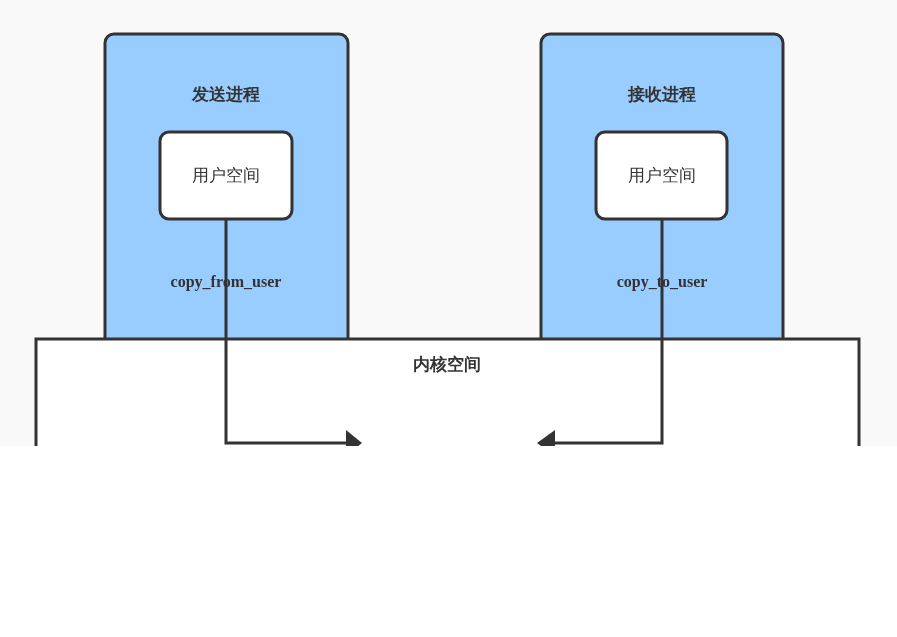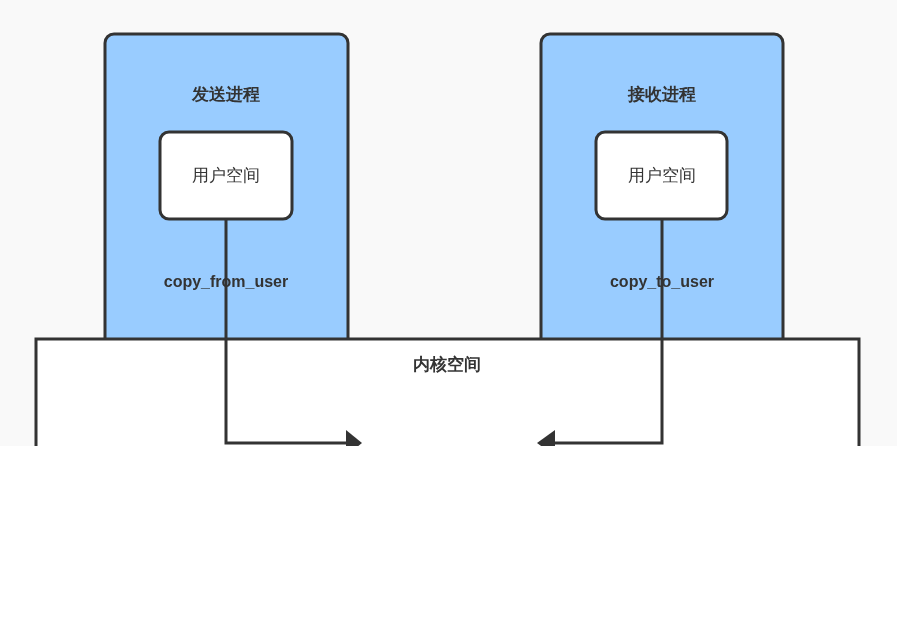--- a/index.html
+++ b/index.html
@@ -6,21 +6,21 @@
     margin: 0;
     padding: 0;
     background: #ffffff;
   }
   #canvas {
     position: relative;
     width: 897px;
     height: 446px;
     background: #f9f9f9;
     overflow: hidden;
-    font-family: Liberation Sans, sans-serif;
+    font-family: Liberation Serif, serif;
   }
   #diagram-svg {
     position: absolute;
     left: 0;
     top: 0;
     width: 897px;
     height: 637px;
   }
   .proc-title {
     font-size: 17px;

